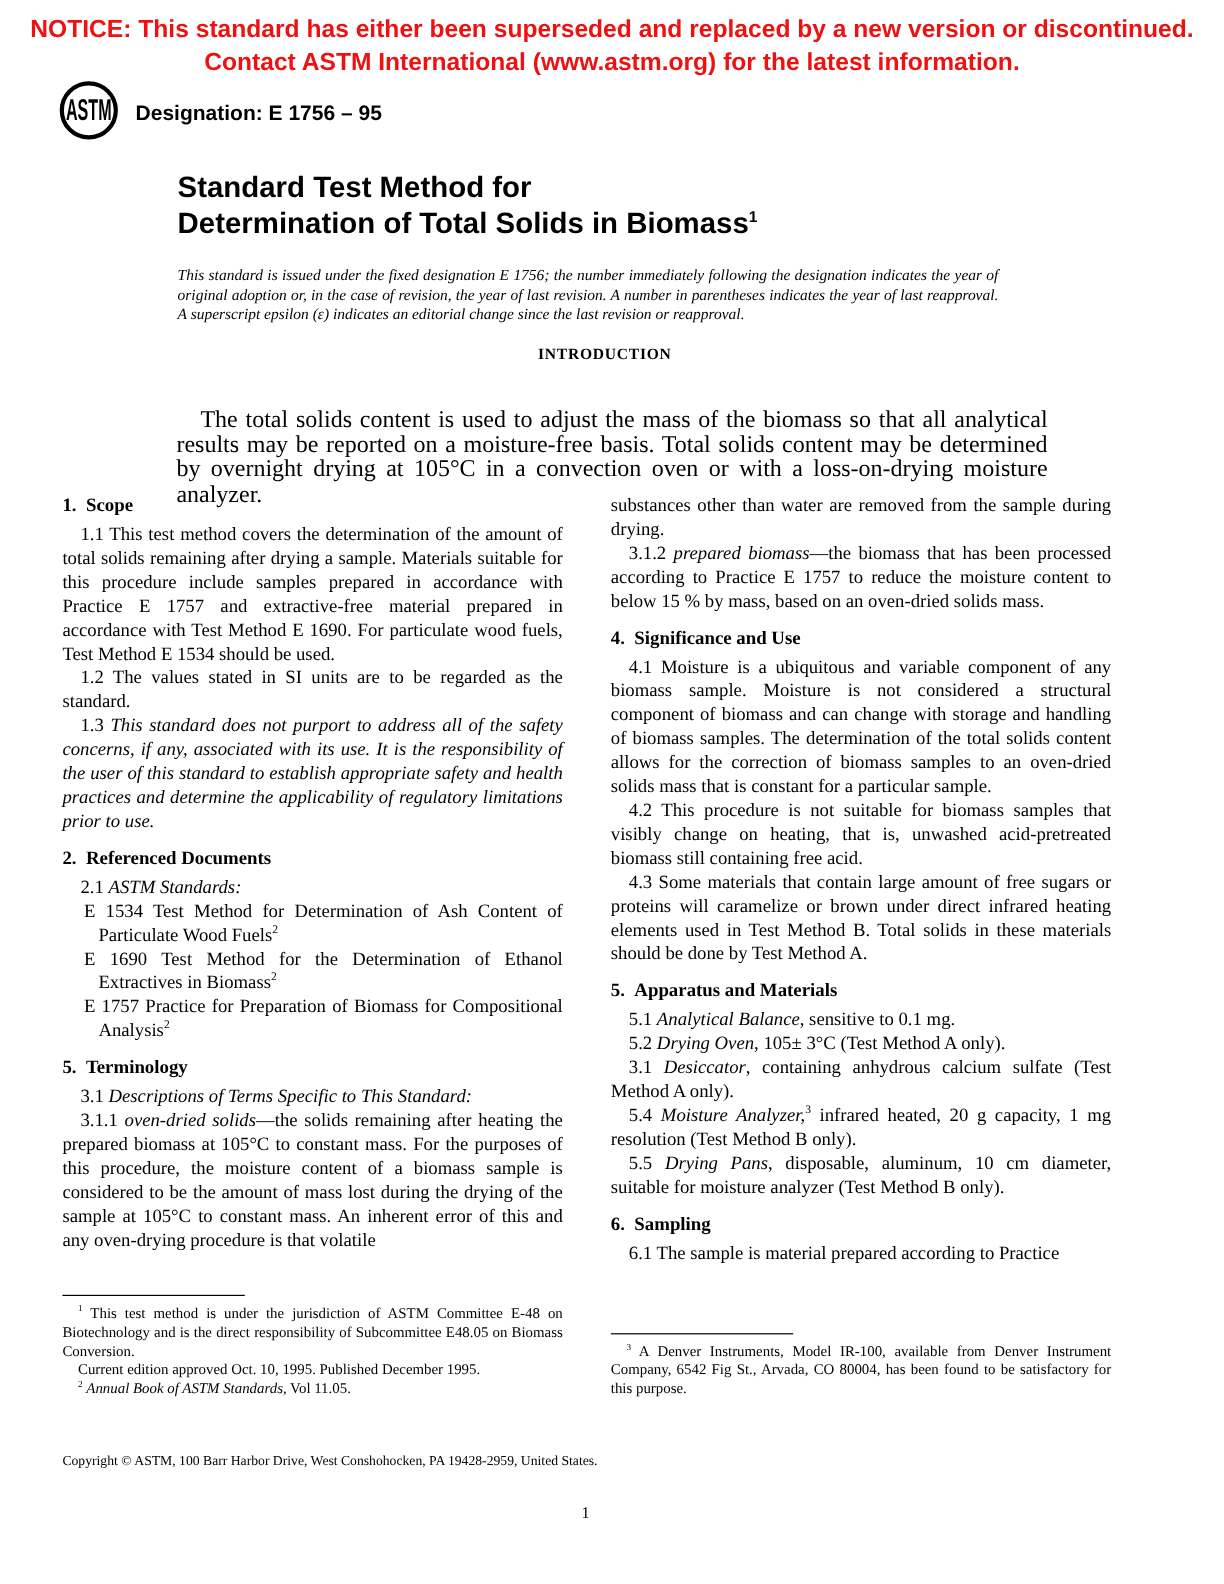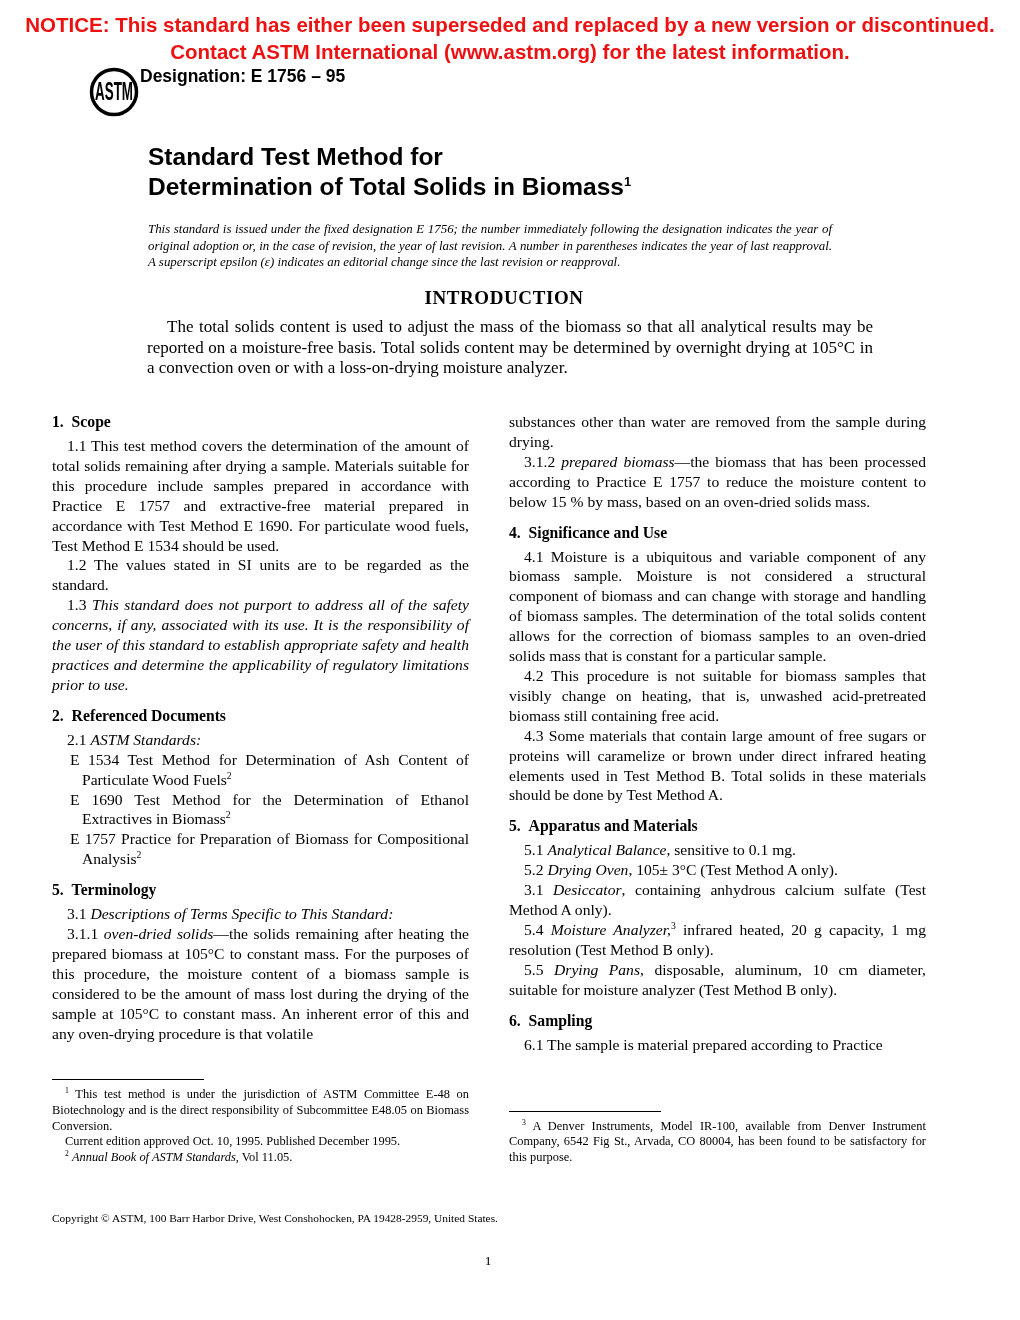--- a/index.html
+++ b/index.html
@@ -3,33 +3,33 @@
 <meta charset="utf-8">
 <style>
   html,body{margin:0;padding:0;background:#ffffff;}
   .page{position:relative;width:1020px;height:1320px;background:#ffffff;color:#000;
         font-family:"Liberation Serif",serif;overflow:hidden;}
 
   .notice{position:absolute;top:11px;left:0;width:100%;text-align:center;
           color:#ee1111;font-family:"Liberation Sans",sans-serif;font-weight:bold;
           font-size:20.5px;line-height:27px;}
 
-  .header-row{position:absolute;top:66px;left:48px;display:flex;align-items:flex-start;margin-left:40px;}
+  .header-row{position:absolute;top:66px;left:48px;display:flex;align-items:center;gap:13px;}
   .designation{font-family:"Liberation Sans",sans-serif;font-weight:bold;font-size:17.5px;}
 
   .title{position:absolute;top:142px;left:148px;font-family:"Liberation Sans",sans-serif;
          font-weight:bold;font-size:24.5px;line-height:29.5px;}
   .title .sup{font-size:13px;vertical-align:super;}
 
   .issued{position:absolute;top:221px;left:148px;width:684px;font-size:12.9px;
           line-height:16.6px;text-align:justify;font-style:italic;}
 
   .intro-head{position:absolute;top:287px;left:148px;width:712px;text-align:center;
-              font-weight:bold;font-size:19px;letter-spacing:.6px;}
-  .intro-p{position:absolute;top:317px;left:147px;width:726px;font-size:17px;
+              font-weight:bold;font-size:13px;letter-spacing:.6px;}
+  .intro-p{position:absolute;top:340px;left:147px;width:726px;font-size:20px;
            line-height:20.6px;text-align:justify;text-indent:20px;}
 
   .body-cols{position:absolute;top:412px;left:52px;width:874px;display:flex;gap:40px;}
   .col{width:424px;height:754px;display:flex;flex-direction:column;}
   .col p{margin:0;text-align:justify;font-size:15.6px;line-height:19.9px;text-indent:15px;}
   .col p.cont{text-indent:0;}
   .col p.ref{padding-left:30px;text-indent:-12px;}
   .col h3{margin:11px 0 5px 0;font-size:15.7px;line-height:19px;font-weight:bold;}
   .col h3.first{margin-top:0;}
 

